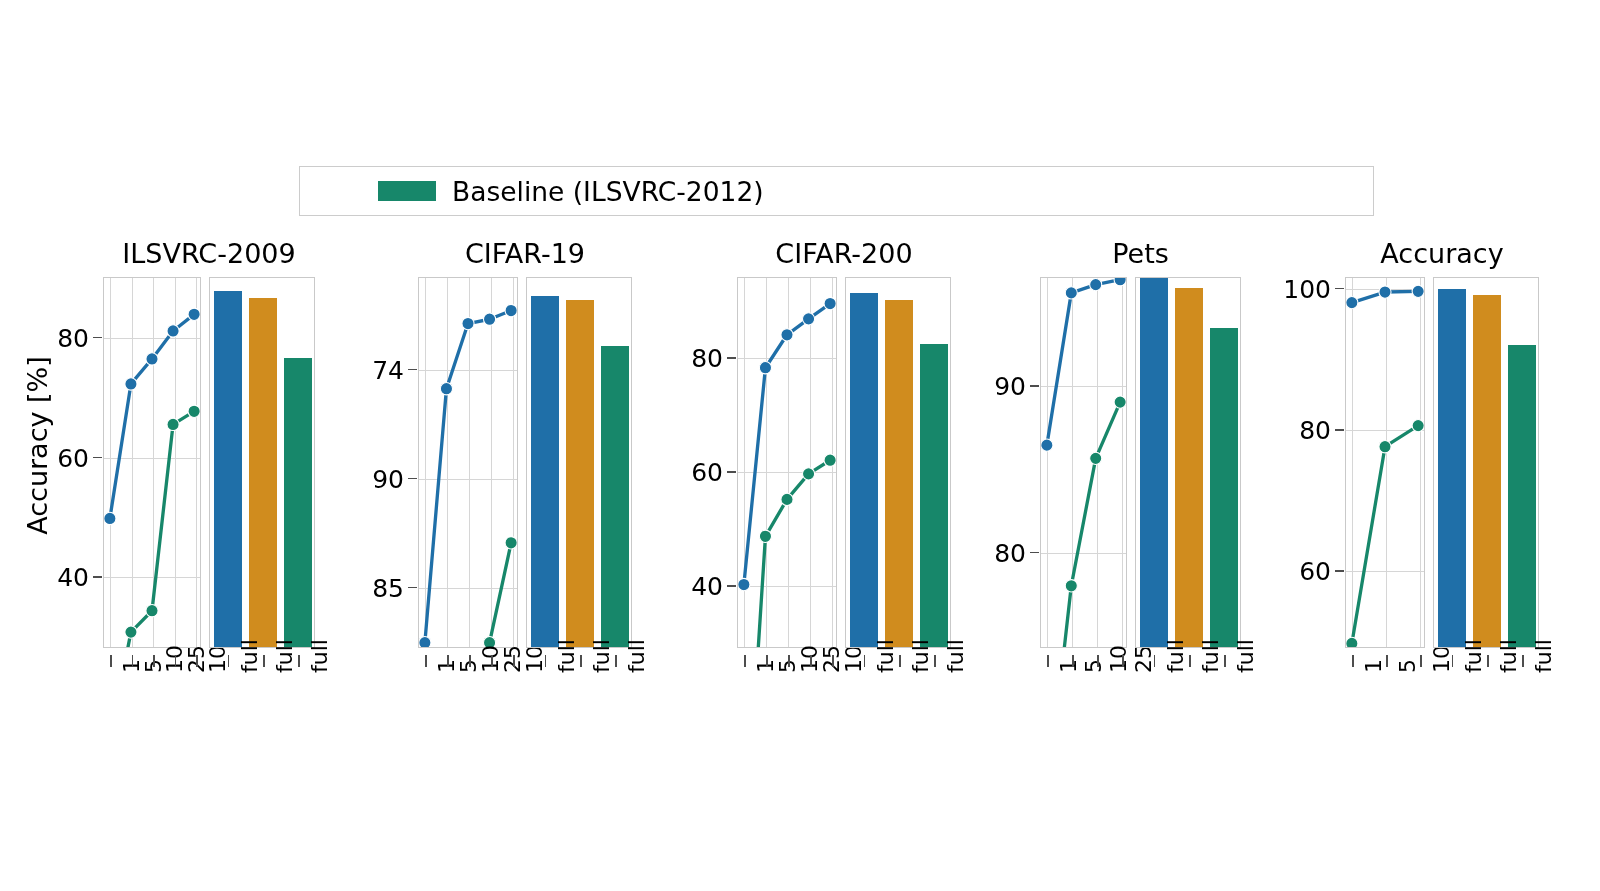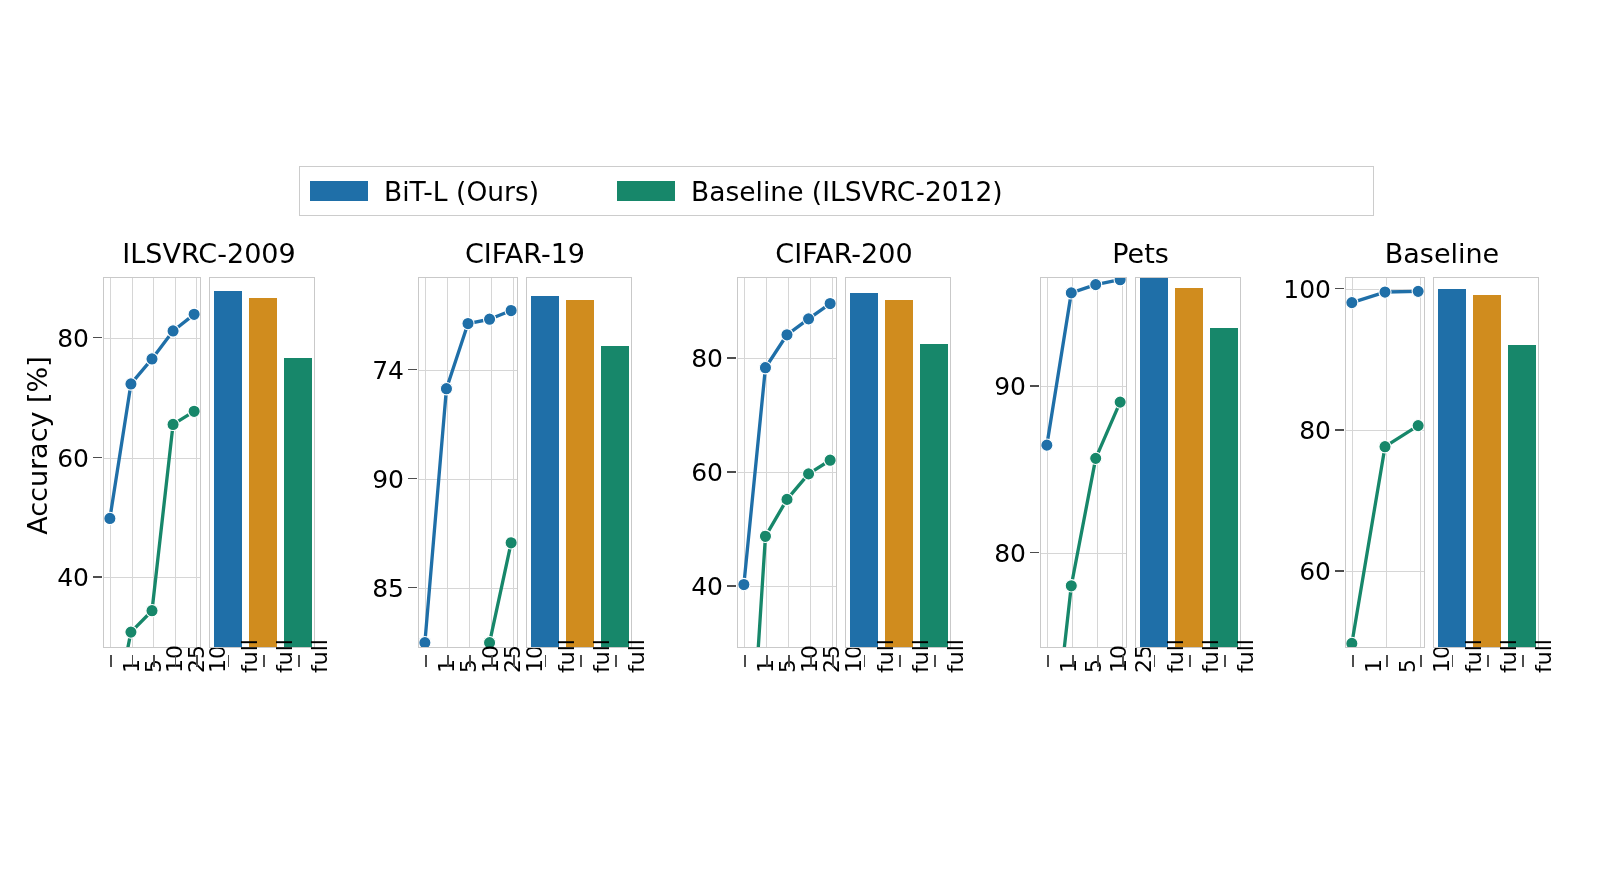--- a/index.html
+++ b/index.html
@@ -48,24 +48,20 @@
   
   .bar{position:absolute;bottom:0;}
 
   
   svg.lines{position:absolute;inset:0;width:100%;height:100%;overflow:visible;}
 </style>
 </head>
 <body>
 
 <div id="legend">
-  <div class="leg-item" id="leg-0">
-    <span class="leg-swatch" style="background: rgb(31, 111, 168);"></span>
-    <span class="leg-label">BiT-L (Ours)</span>
-  </div>
   <div class="leg-item" id="leg-2">
     <span class="leg-swatch" style="background: rgb(23, 135, 106);"></span>
     <span class="leg-label">Baseline (ILSVRC-2012)</span>
   </div>
 </div>
 
 <div id="ylabel">Accuracy [%]</div>
 
 <div id="panels-root">
     <div class="panelgroup" style="left: 103px; width: 212px;">
@@ -280,21 +276,21 @@
         </div>
         <div class="xtick" style="left: 17.6667px; top: 377px;"></div>
         <div class="xtlab" style="left: 26.6667px; top: 395px;">full</div>
         <div class="xtick" style="left: 53px; top: 377px;"></div>
         <div class="xtlab" style="left: 62px; top: 395px;">full</div>
         <div class="xtick" style="left: 88.3333px; top: 377px;"></div>
         <div class="xtlab" style="left: 97.3333px; top: 395px;">full</div>
       </div>
     </div>
     <div class="panelgroup" style="left: 1345px; width: 194px;">
-      <div class="ptitle">Baseline</div>
+      <div class="ptitle">Accuracy</div>
       <div class="axes left-ax" style="left: 0px; width: 80px; height: 371px;">
         <div class="plotinner">
           <div class="vgrid" style="left: 6px;"></div>
           <div class="vgrid" style="left: 40px;"></div>
           <div class="vgrid" style="left: 74px;"></div>
           <div class="hgrid" style="top: 293.267px;"></div>
           <div class="hgrid" style="top: 151.933px;"></div>
           <div class="hgrid" style="top: 10.6px;"></div>
           <svg class="lines" viewBox="0 0 80 371" preserveAspectRatio="none">
             <polyline points="6.00,24.73 40.00,14.13 74.00,13.43" fill="none" stroke="#1f6fa8" stroke-width="3.4" stroke-linejoin="round" stroke-linecap="round"></polyline>

